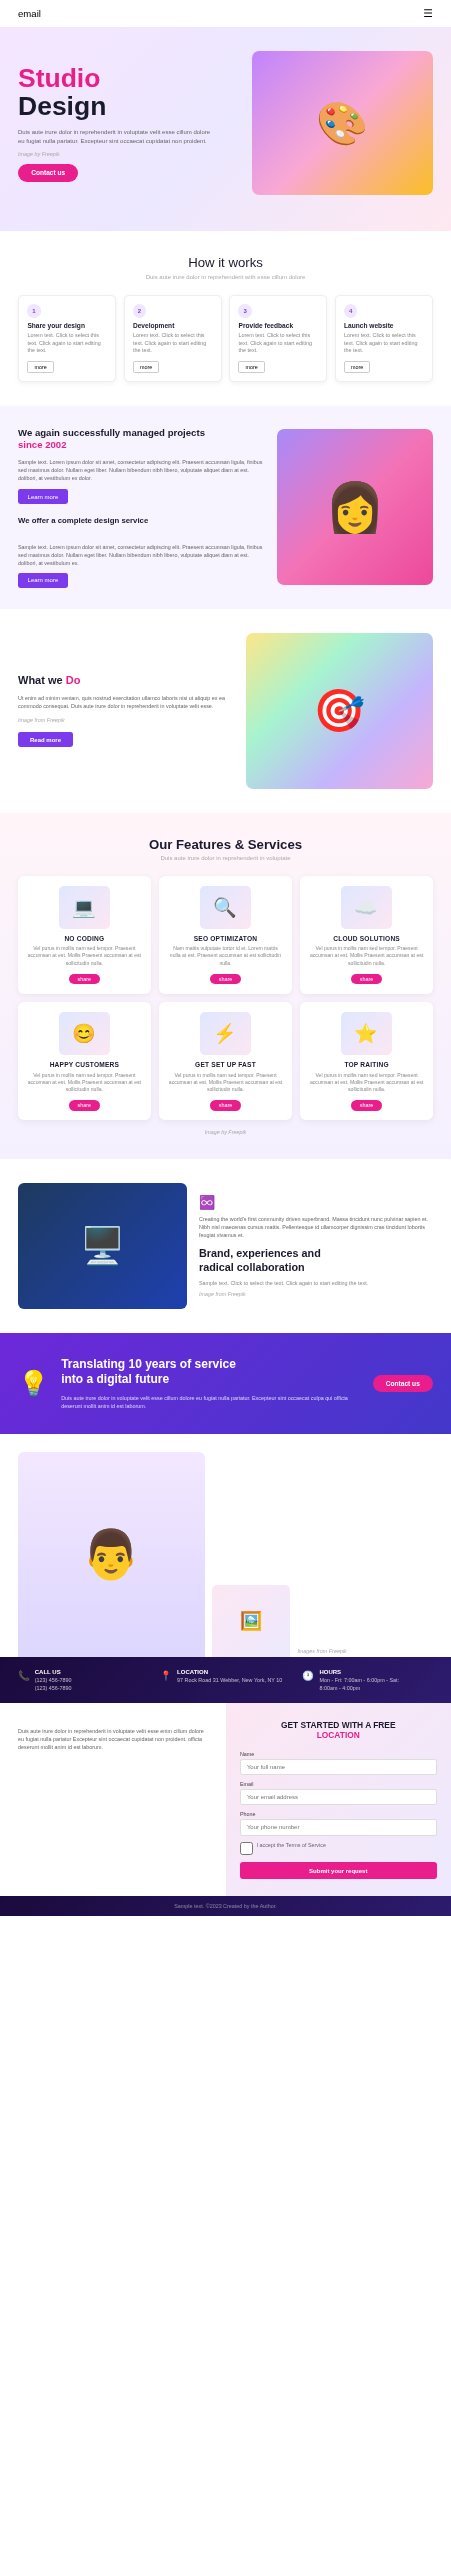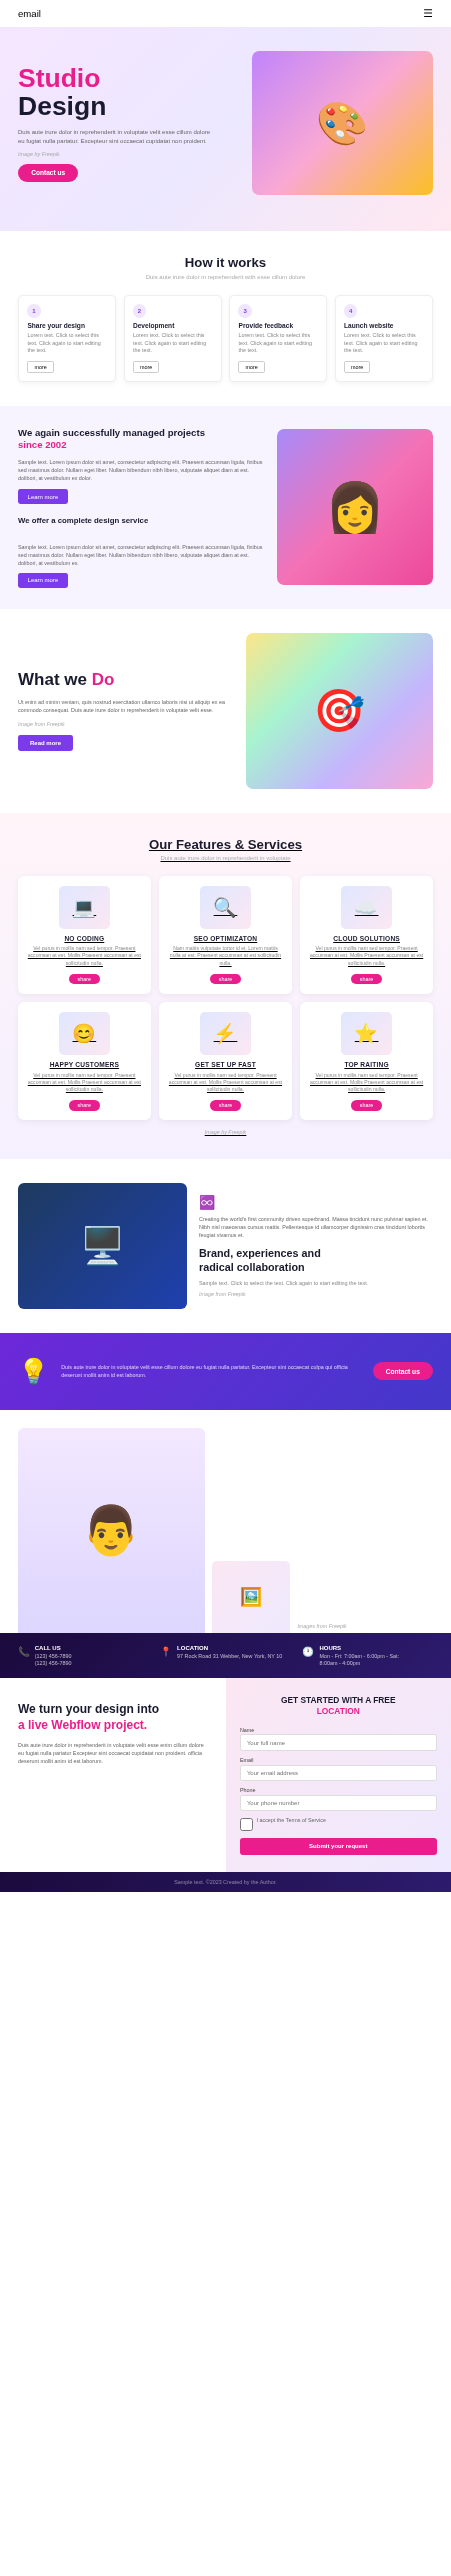--- a/index.html
+++ b/index.html
@@ -25,21 +25,21 @@
     <p style="font-size: 6px; color: #666; margin-bottom: 4.8px; line-height: 1.5;">Duis aute irure dolor in reprehenderit in voluptate velit esse cillum dolore eu fugiat nulla pariatur. Excepteur sint occaecat cupidatat non proident.</p>
     <p style="font-size: 5.4px; color: #aaa; font-style: italic; margin-bottom: 7.2px;">Image by Freepik</p>
     <button style="background: #e91e8c; color: #fff; border: none; padding: 5.4px 13.2px; border-radius: 12px; font-size: 6.6px; cursor: pointer; font-weight: 600;">Contact us</button>
   </div>
   <div style="width: 181px; height: 144px; background: linear-gradient(135deg, #c084fc 0%, #f9a8d4 50%, #fbbf24 100%); border-radius: 7.2px; display: flex; align-items: center; justify-content: center; font-size: 42px;">
     <span>🎨</span>
   </div>
 </section>
 
 <section style="padding: 24px 18px; background: #fff;">
-  <h2 style="text-align: center; font-size: 13.2px; font-weight: 700; color: #1a1a2e; margin-bottom: 3.6px;">How it works</h2>
+  <h2 style="text-align: center; font-size: 13.2px; font-weight: 400; color: #1a1a2e; margin-bottom: 3.6px;">How it works</h2>
   <p style="text-align: center; font-size: 6px; color: #aaa; margin-bottom: 15px;">Duis aute irure dolor in reprehenderit with esse cillum dolore</p>
   <div style="display: grid; grid-template-columns: repeat(4, 1fr); gap: 7.2px;">
     <div style="background: #fff; border: 0.6px solid #eee; border-radius: 4.8px; padding: 8.4px; box-shadow: 0 1.2px 4.8px rgba(0,0,0,0.05);">
       <div style="background: #f0e6ff; color: #7c3aed; width: 13.2px; height: 13.2px; border-radius: 50%; display: flex; align-items: center; justify-content: center; font-size: 6px; font-weight: bold; margin-bottom: 4.8px;">1</div>
       <div style="font-size: 6.6px; font-weight: 700; color: #1a1a2e; margin-bottom: 3px;">Share your design</div>
       <div style="font-size: 5.4px; color: #888; line-height: 1.4; margin-bottom: 4.8px;">Lorem text. Click to select this text. Click again to start editing the text.</div>
       <button style="background: #fff; border: 0.6px solid #ccc; padding: 1.8px 6px; font-size: 5.4px; border-radius: 1.8px; cursor: pointer;">more</button>
     </div>
     <div style="background: #fff; border: 0.6px solid #eee; border-radius: 4.8px; padding: 8.4px; box-shadow: 0 1.2px 4.8px rgba(0,0,0,0.05);">
       <div style="background: #f0e6ff; color: #7c3aed; width: 13.2px; height: 13.2px; border-radius: 50%; display: flex; align-items: center; justify-content: center; font-size: 6px; font-weight: bold; margin-bottom: 4.8px;">2</div>
@@ -75,34 +75,34 @@
     <button style="background: #7c3aed; color: #fff; border: none; padding: 4.2px 9.6px; border-radius: 2.4px; font-size: 6px; cursor: pointer;">Learn more</button>
   </div>
   <div style="width: 156px; height: 156px; background: linear-gradient(135deg, #a78bfa, #f472b6, #ec4899); border-radius: 7.2px; display: flex; align-items: center; justify-content: center; font-size: 48px;">
     <span>👩</span>
   </div>
 </section>
 
 <section style="padding: 24px 18px; background: #fff;">
   <div style="display: flex; gap: 12px; align-items: center;">
     <div style="flex: 1;">
-      <h2 style="font-size: 17px; font-weight: 900; color: #1a1a2e; margin-bottom: 7.2px; line-height: 1.2;">
+      <h2 style="font-size: 11px; font-weight: 900; color: #1a1a2e; margin-bottom: 7.2px; line-height: 1.2;">
         <span>What we</span> <span style="color: #e91e8c;">Do</span>
       </h2>
       <p style="font-size: 5.4px; color: #666; line-height: 1.5; margin-bottom: 7.2px;">Ut enim ad minim veniam, quis nostrud exercitation ullamco laboris nisi ut aliquip ex ea commodo consequat. Duis aute irure dolor in reprehenderit in voluptate velit esse.</p>
       <p style="font-size: 5.4px; color: #aaa; font-style: italic; margin-bottom: 8.4px;">Image from Freepik</p>
       <button style="background: #7c3aed; color: #fff; border: none; padding: 4.8px 12px; border-radius: 2.4px; font-size: 6px; cursor: pointer; font-weight: 600;">Read more</button>
     </div>
     <div style="width: 187px; height: 156px; background: linear-gradient(135deg, #fde68a, #a7f3d0, #c4b5fd, #f9a8d4); border-radius: 7.2px; display: flex; align-items: center; justify-content: center; font-size: 42px;">
       <span>🎯</span>
     </div>
   </div>
 </section>
 
-<section style="background: linear-gradient(180deg, #fff5f9 0%, #f5f0ff 100%); padding: 24px 18px; text-decoration: underline;">
+<section style="background: linear-gradient(180deg, #fff5f9 0%, #f5f0ff 100%); padding: 24px 18px;">
   <h2 style="text-align: center; font-size: 13.2px; font-weight: 700; color: #1a1a2e; margin-bottom: 3.6px;">Our Features &amp; Services</h2>
   <p style="text-align: center; font-size: 6px; color: #aaa; margin-bottom: 15px;">Duis aute irure dolor in reprehenderit in voluptate</p>
   <div style="display: grid; grid-template-columns: repeat(3, 1fr); gap: 8.4px;">
     <div style="background: #fff; border-radius: 6px; padding: 9.6px; text-align: center; box-shadow: 0 1.2px 6px rgba(0,0,0,0.06);">
       <div style="width: 51px; height: 43px; margin: 0 auto 6px; background: linear-gradient(135deg, #e0e7ff, #fce7f3); border-radius: 4.8px; display: flex; align-items: center; justify-content: center; font-size: 19px;">
           <span>💻</span>
         </div>
       <div style="font-size: 6.6px; font-weight: 800; color: #1a1a2e; margin-bottom: 3.6px; letter-spacing: 0.2px;">NO CODING</div>
       <div style="font-size: 5.1px; color: #888; line-height: 1.4; margin-bottom: 5.4px;">Vel purus in mollis nam sed tempor. Praesent accumsan at est. Mollis Praesent accumsan at est sollicitudin nulla.</div>
       <button style="background: #e91e8c; color: #fff; border: none; padding: 2.4px 8.4px; border-radius: 7.2px; font-size: 5.4px; cursor: pointer;">share</button>
@@ -167,20 +167,24 @@
     <p style="font-size: 5.4px; color: #888; line-height: 1.5; margin-bottom: 3.6px;">Sample text. Click to select the text. Click again to start editing the text.</p>
     <p style="font-size: 5.4px; color: #aaa; font-style: italic;">Image from Freepik</p>
   </div>
 </section>
 
 <section style="background: linear-gradient(135deg, #6d28d9, #4338ca); padding: 24px 18px; display: flex; gap: 12px; align-items: center;">
   <div style="font-size: 25px;">
     <span>💡</span>
   </div>
   <div style="flex: 1;">
+    <h2 style="font-size: 12px; font-weight: 800; color: #fff; line-height: 1.3; margin-bottom: 6px;">
+      <span>Translating 10 years of service</span><br>
+      <span>into a digital future</span>
+    </h2>
     <p style="font-size: 5.4px; color: rgba(255,255,255,0.78); line-height: 1.5;">Duis aute irure dolor in voluptate velit esse cillum dolore eu fugiat nulla pariatur. Excepteur sint occaecat culpa qui officia deserunt mollit anim id est laborum.</p>
   </div>
   <div>
     <button style="background: #e91e8c; color: #fff; border: none; padding: 5.4px 13.2px; border-radius: 12px; font-size: 6.6px; cursor: pointer; font-weight: 600; white-space: nowrap;">Contact us</button>
   </div>
 </section>
 
 <section style="padding: 18px 18px 0; display: flex; gap: 7.2px; align-items: flex-end; background: #fff;">
   <div style="width: 187px; height: 205px; background: linear-gradient(180deg, #f3e8ff 0%, #ddd6fe 100%); border-radius: 6px 6px 0 0; display: flex; align-items: center; justify-content: center; font-size: 48px;">
     <span>👨</span>
@@ -212,24 +216,20 @@
     <div>
       <div style="font-size: 6px; font-weight: 700; color: #fff; margin-bottom: 1.8px;">HOURS</div>
       <div style="font-size: 5.4px; color: rgba(255,255,255,0.7); line-height: 1.4;">Mon - Fri: 7:00am - 6:00pm - Sat:</div>
       <div style="font-size: 5.4px; color: rgba(255,255,255,0.7);">8:00am - 4:00pm</div>
     </div>
   </div>
 </section>
 
 <section style="display: grid; grid-template-columns: 1fr 1fr; background: #fff;">
   <div style="padding: 24px 18px;">
-    <h2 style="font-size: 12px; font-weight: 800; color: #1a1a2e; line-height: 1.3; margin-bottom: 7.2px;">
-      <span>We turn your design into</span><br>
-      <span style="color: #e91e8c;">a live Webflow project.</span>
-    </h2>
     <p style="font-size: 5.4px; color: #666; line-height: 1.5;">Duis aute irure dolor in reprehenderit in voluptate velit esse enim cillum dolore eu fugiat nulla pariatur Excepteur sint occaecat cupidatat non proident. officia deserunt mollit anim id est laborum.</p>
   </div>
   <div style="background: linear-gradient(135deg, #fce7f3, #ede9fe); padding: 17px 14.4px;">
     <h3 style="font-size: 8.4px; font-weight: 900; color: #1a1a2e; margin-bottom: 9.6px; text-align: center; line-height: 1.3;">
       <span>GET STARTED WITH A FREE</span><br>
       <span style="color: #e91e8c;">LOCATION</span>
     </h3>
     <div style="margin-bottom: 6px;">
       <label style="font-size: 5.4px; color: #444; margin-bottom: 1.8px; display: block;">Name</label>
       <input type="text" style="width: 100%; border: 0.6px solid rgb(221, 221, 221); border-radius: 2.4px; padding: 4.2px 6px; font-size: 6px; background: rgb(255, 255, 255);" placeholder="Your full name">

